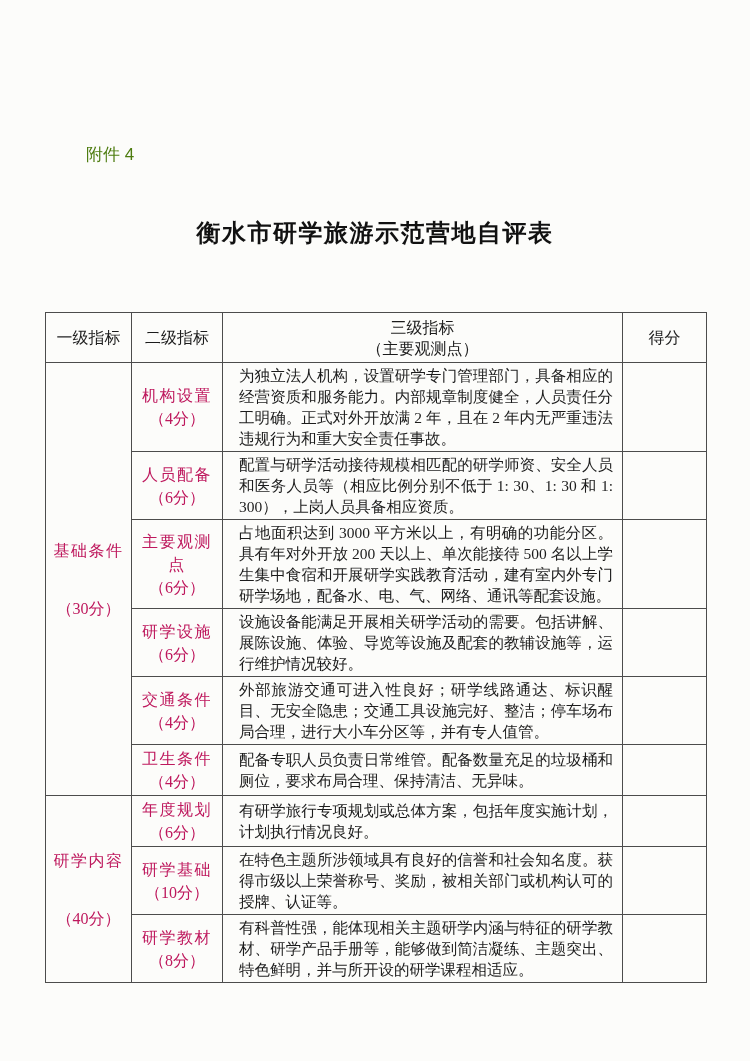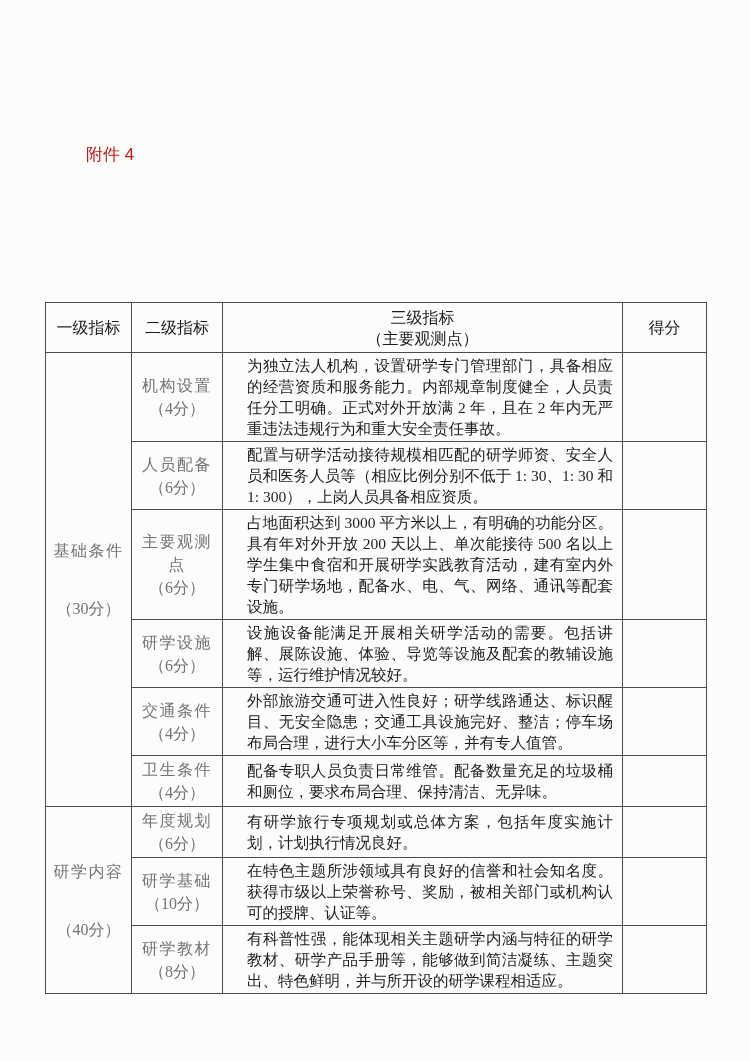--- a/index.html
+++ b/index.html
@@ -14,71 +14,71 @@
     box-shadow: 0 0 4px rgba(0,0,0,.25);
     color: #1e1e1e;
     overflow: hidden;
   }
   .attachment-label {
     position: absolute;
     left: 86px;
     top: 143px;
     font-family: "Liberation Sans", "DejaVu Sans", sans-serif;
     font-size: 17px;
-    color: #b91c1c;
+    color: #4d7c0f;
     text-align: center;
   }
   .doc-title {
     position: absolute;
     top: 217px;
     left: 0;
     width: 100%;
     text-align: center;
     font-family: "Liberation Sans", "DejaVu Sans", sans-serif;
     font-weight: 700;
     font-size: 24px;
     letter-spacing: 1.5px;
     color: #111;
   }
   table.eval-table {
     position: absolute;
     left: 45px;
-    top: 302px;
+    top: 312px;
     width: 661px;
     border-collapse: collapse;
     table-layout: fixed;
   }
   .eval-table td, .eval-table th {
     border: 1px solid #4c4c4c;
     vertical-align: middle;
     font-weight: normal;
   }
   .eval-table th {
     font-size: 16px;
     line-height: 21px;
     text-align: center;
     color: #1c1c1c;
   }
   td.lvl1-cell, td.lvl2-cell {
     text-align: center;
     font-size: 16px;
     line-height: 23px;
-    color: #737373;
+    color: #be185d;
     padding: 2px;
   }
   td.lvl2-cell .l2-name { display: block; letter-spacing: 1.5px; }
   td.lvl2-cell .l2-score { display: block; text-align: center; }
   td.lvl1-cell .l1-name { display: block; letter-spacing: 1.5px; }
   td.lvl1-cell .l1-score { display: block; margin-top: 35px; }
   td.criteria-cell {
     font-size: 15.5px;
     line-height: 21px;
     text-align: justify;
     text-justify: inter-ideograph;
-    padding: 2px 9px 2px 24px;
+    padding: 2px 9px 2px 16px;
     color: #1c1c1c;
   }
   td.score-cell { background: transparent; }
   .page-number {
     position: absolute;
     top: 978px;
     left: 0;
     width: 100%;
     text-align: center;
     font-family: "Liberation Sans", "DejaVu Sans", sans-serif;
@@ -86,20 +86,21 @@
     color: #333;
   }
 </style>
 </head>
 <body>
 
 <div class="page">
 
   <div class="attachment-label">附件 4</div>
 
+  <div class="doc-title">衡水市研学旅游示范营地自评表</div>
 
   <table class="eval-table">
     <colgroup>
       <col style="width:86px">
       <col style="width:91px">
       <col style="width:400px">
       <col style="width:84px">
     </colgroup>
 
     <tbody>

